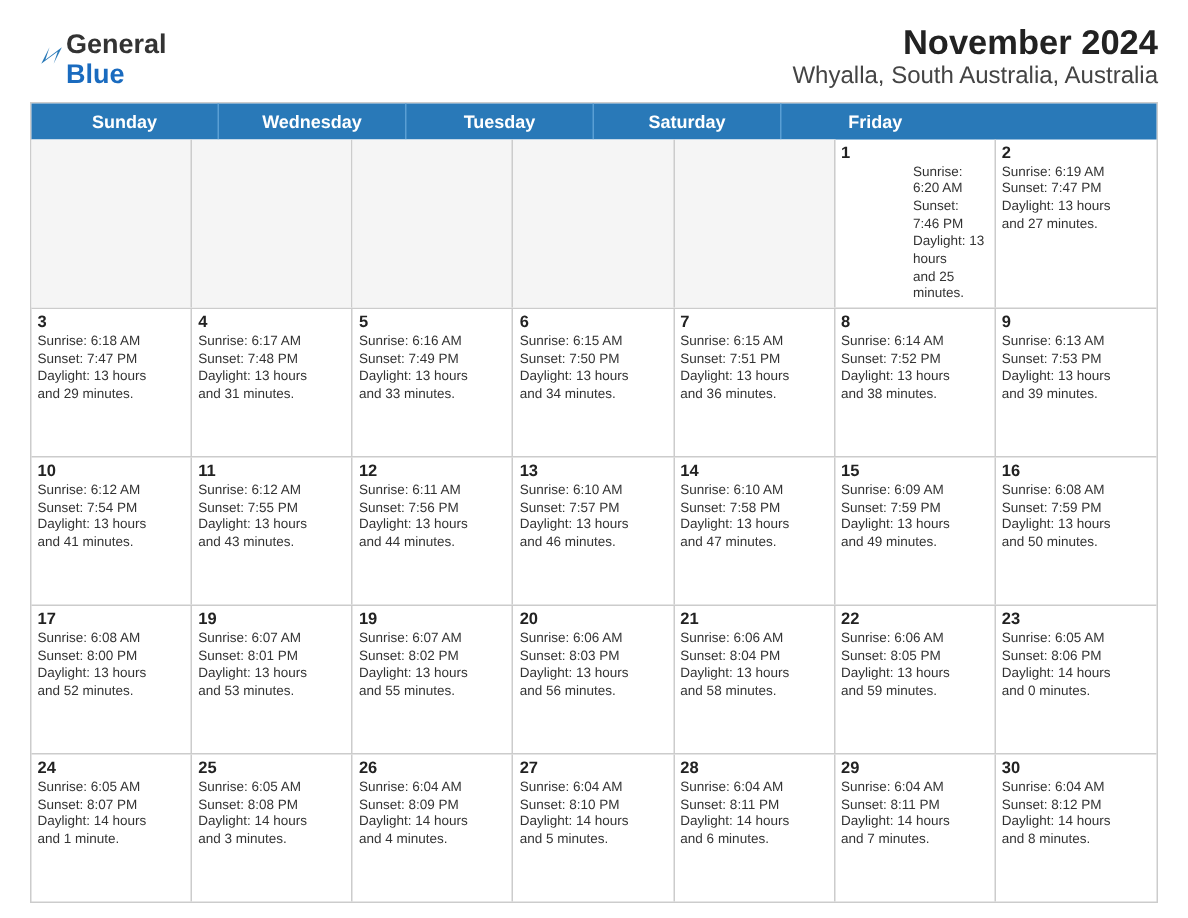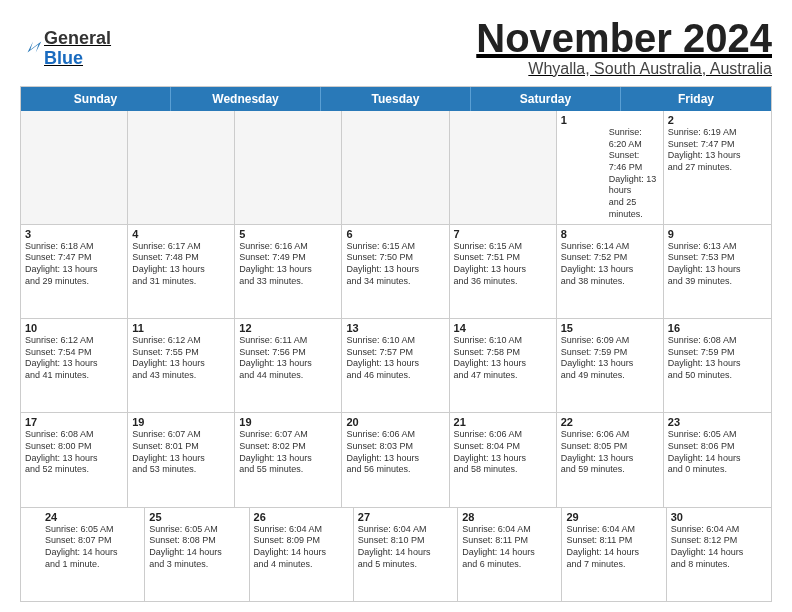--- a/index.html
+++ b/index.html
@@ -12,24 +12,23 @@
     }
     .page {
       width: 792px;
       height: 612px;
       padding: 16px 20px 10px 20px;
       display: flex;
       flex-direction: column;
     }
     .header {
       display: flex;
-      align-items: center;
+      align-items: flex-end;
       justify-content: space-between;
       margin-bottom: 8px;
-      text-decoration: underline;
     }
     .logo {
       display: flex;
       align-items: center;
       margin-top: 4px;
     }
     .logo-text {
       font-size: 18px;
       font-weight: bold;
       line-height: 1.1;
@@ -38,38 +37,38 @@
     .logo-text .blue { color: #1a6bbf; }
     .logo-arrow {
       width: 22px;
       height: 22px;
       margin-left: 2px;
     }
     .title-block {
       text-align: right;
     }
     .month-title {
-      font-size: 40px;
+      font-size: 23px;
       font-weight: bold;
       color: #222;
       line-height: 1.1;
     }
     .location {
       font-size: 16px;
       color: #444;
     }
     .calendar {
       flex: 1;
       display: flex;
       flex-direction: column;
       border: 1px solid #ccc;
     }
     .cal-header {
       display: grid;
-      grid-template-columns: repeat(5, 1fr);
+      grid-template-columns: repeat(6, 1fr);
       background: #2979b8;
     }
     .cal-header-cell {
       color: #fff;
       font-size: 12px;
       font-weight: bold;
       padding: 5px 4px;
       text-align: center;
       border-right: 1px solid #5a9fd4;
     }
@@ -78,21 +77,21 @@
       flex: 1;
       display: flex;
       flex-direction: column;
     }
     .cal-row {
       display: grid;
       grid-template-columns: repeat(7, 1fr);
       flex: 1;
       border-bottom: 1px solid #ccc;
     }
-    .cal-row:last-child { border-bottom: none; margin-left: 20px; }
+    .cal-row:last-child { border-bottom: none; }
     .cal-cell {
       border-right: 1px solid #ccc;
       padding: 3px 4px;
       vertical-align: top;
       font-size: 9.5px;
       color: #333;
       min-height: 0;
     }
     .cal-cell:last-child { border-right: none; }
     .cal-cell.empty { background: #f5f5f5; }

